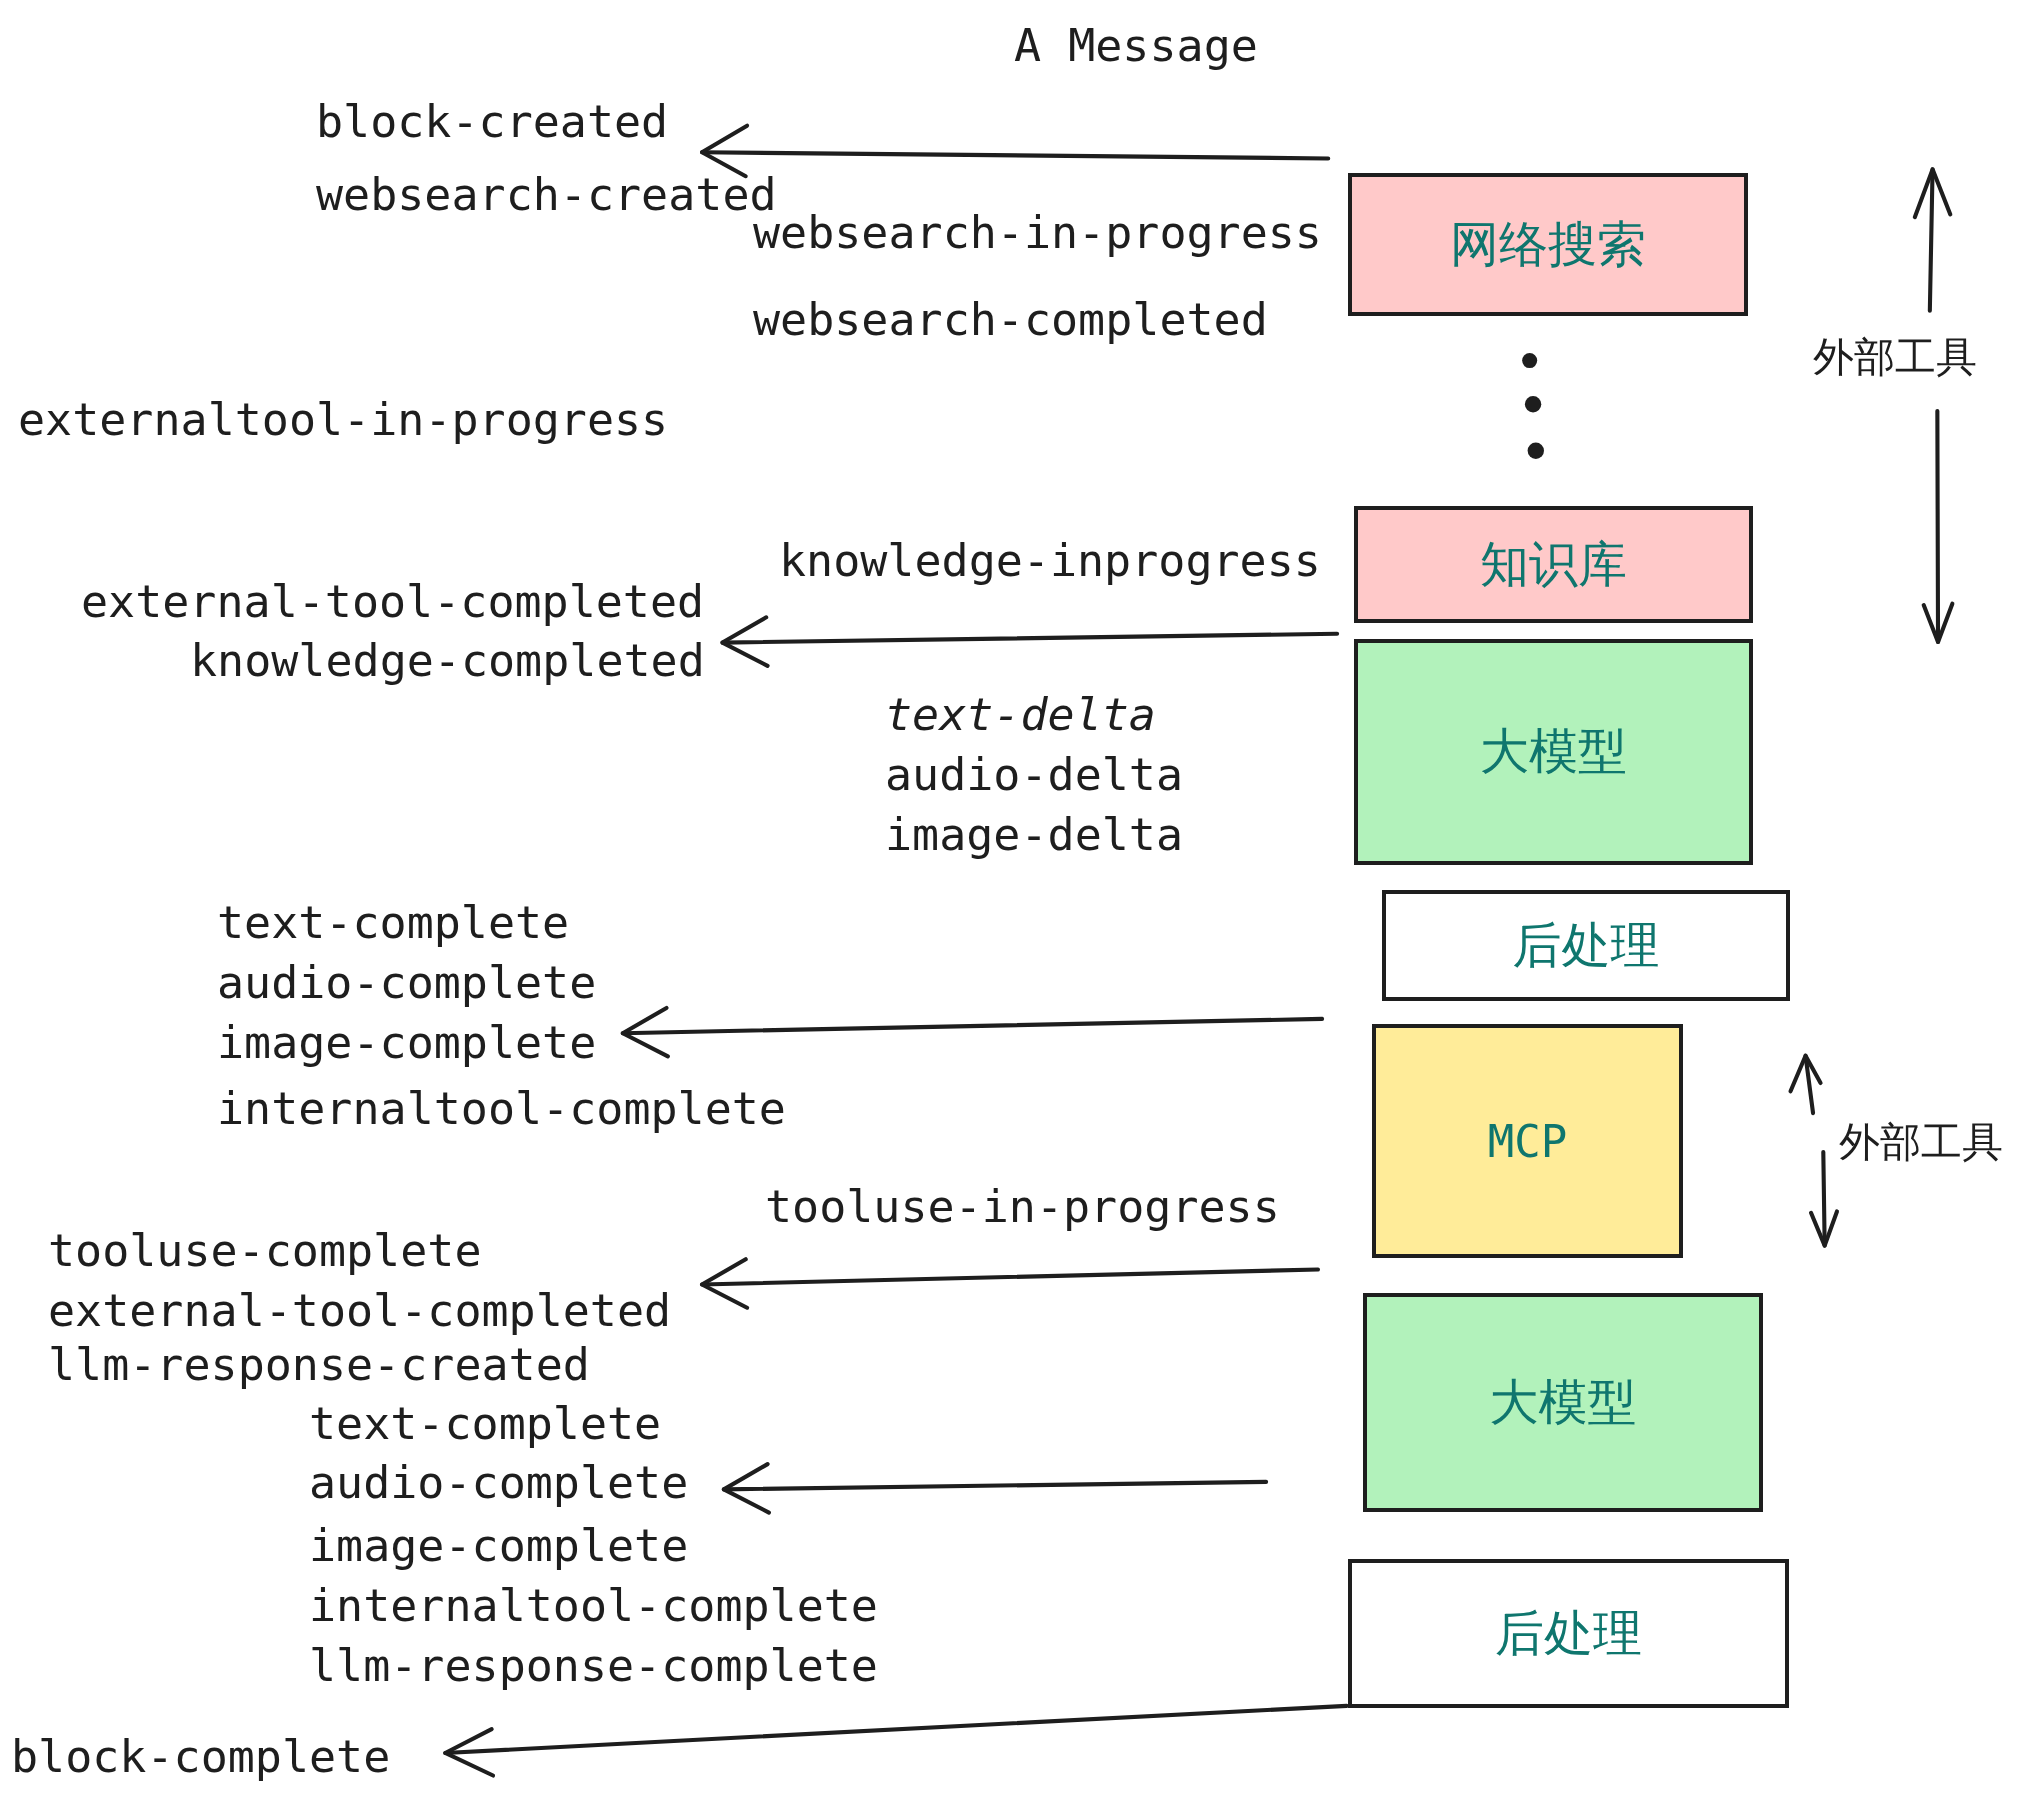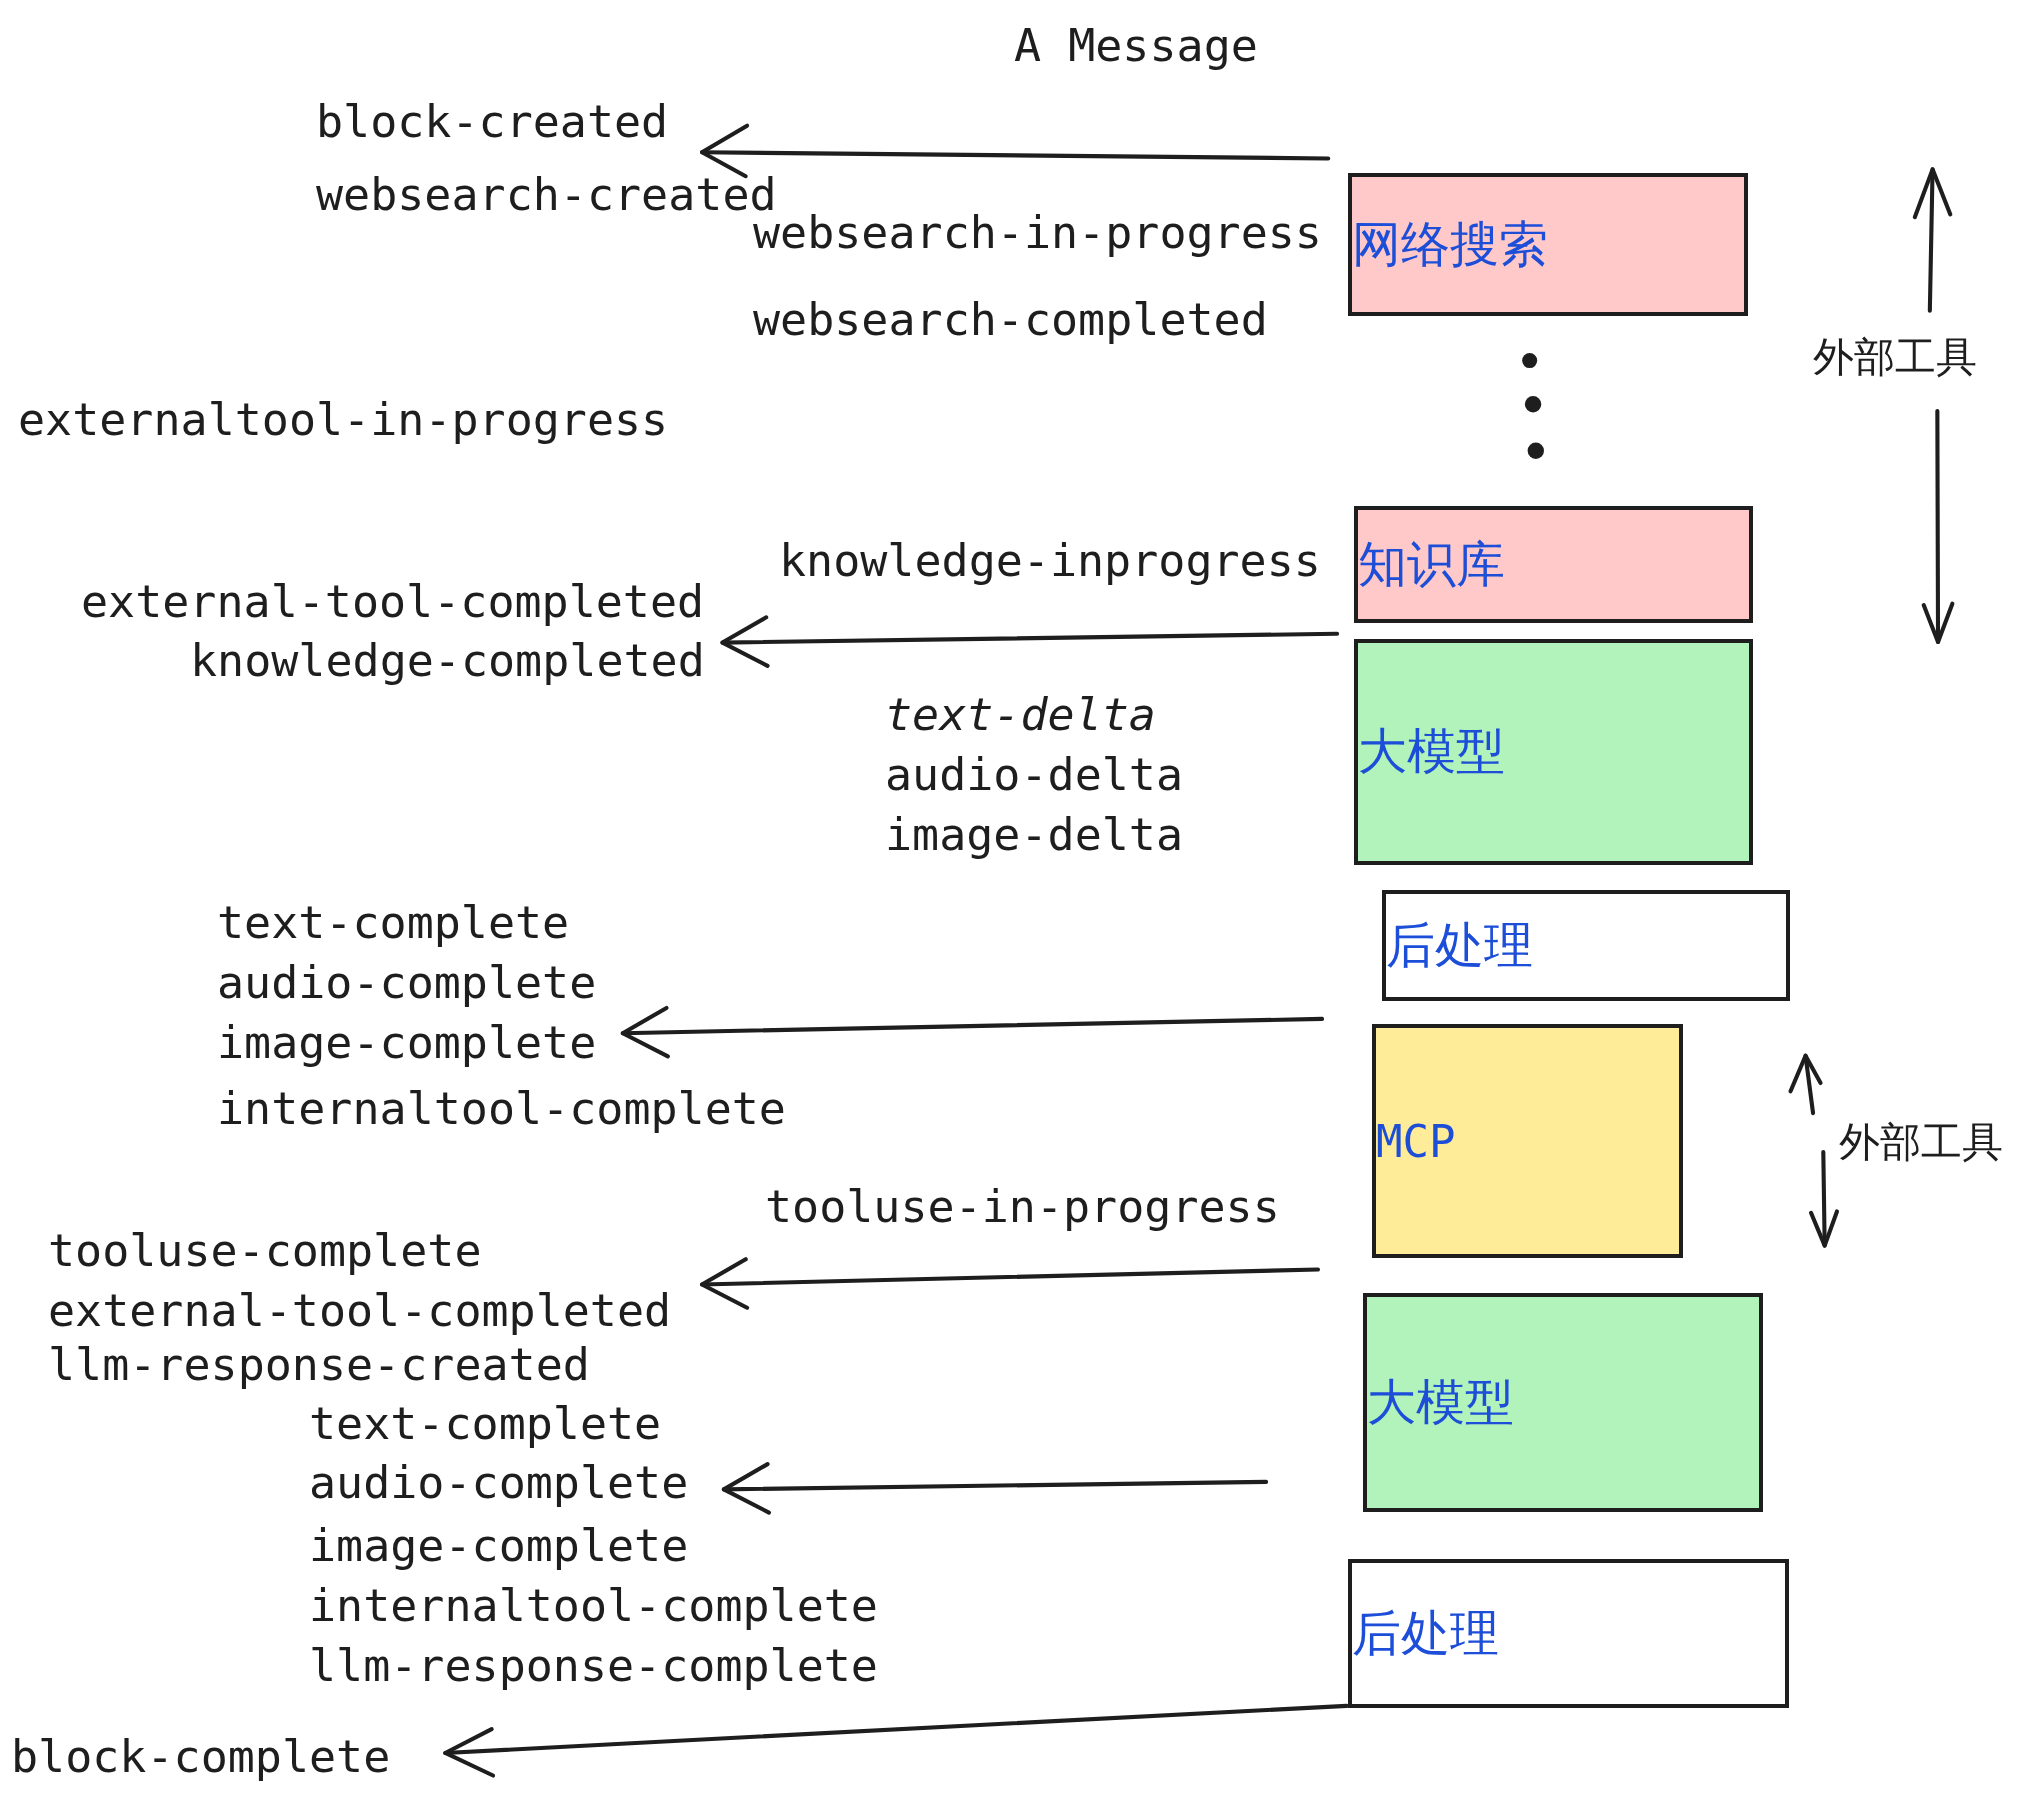--- a/index.html
+++ b/index.html
@@ -26,25 +26,25 @@
     font-family:"DejaVu Sans Mono", monospace;
     font-size:45px;
     white-space:nowrap;
     color:#1e1e1e;
   }
   .box{
     position:absolute;
     border:4.1px solid #1e1e1e;
     display:flex;
     align-items:center;
-    justify-content:flex-start;
+    justify-content:center;
     box-sizing:border-box;
     font-family:"Liberation Sans", sans-serif;
     font-size:49px;
-    color:#1d4ed8;
+    color:#0f766e;
   }
   .box.pink{background:#ffc9c9;}
   .box.green{background:#b2f2bb;}
   .box.yellow{background:#ffec99;}
   .box.white{background:#ffffff;}
   .box.mono-label{font-family:"DejaVu Sans Mono", monospace;font-size:44px;}
   .side-label{
     position:absolute;
     font-family:"Liberation Sans", sans-serif;
     font-size:41px;

